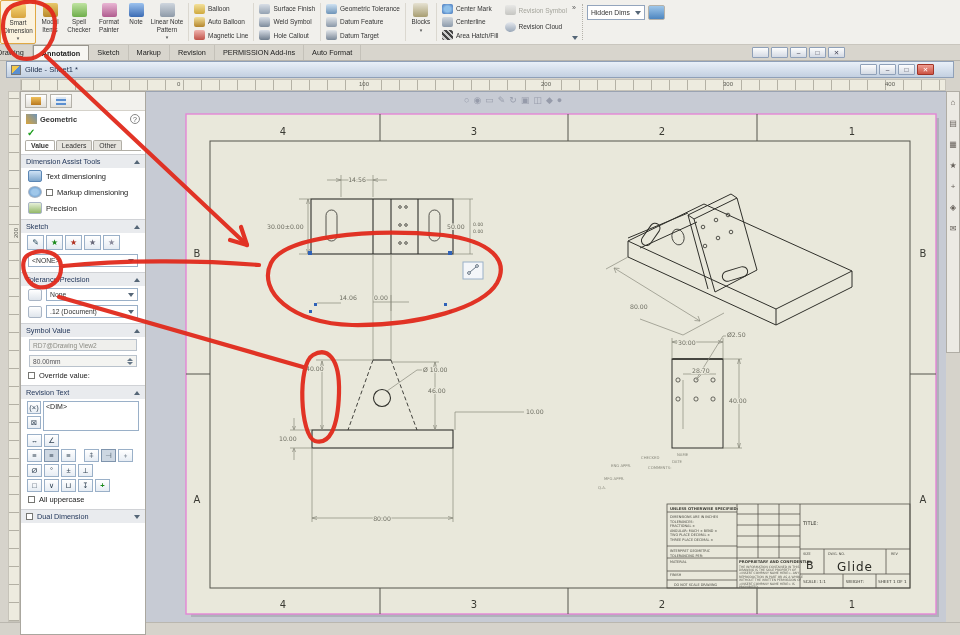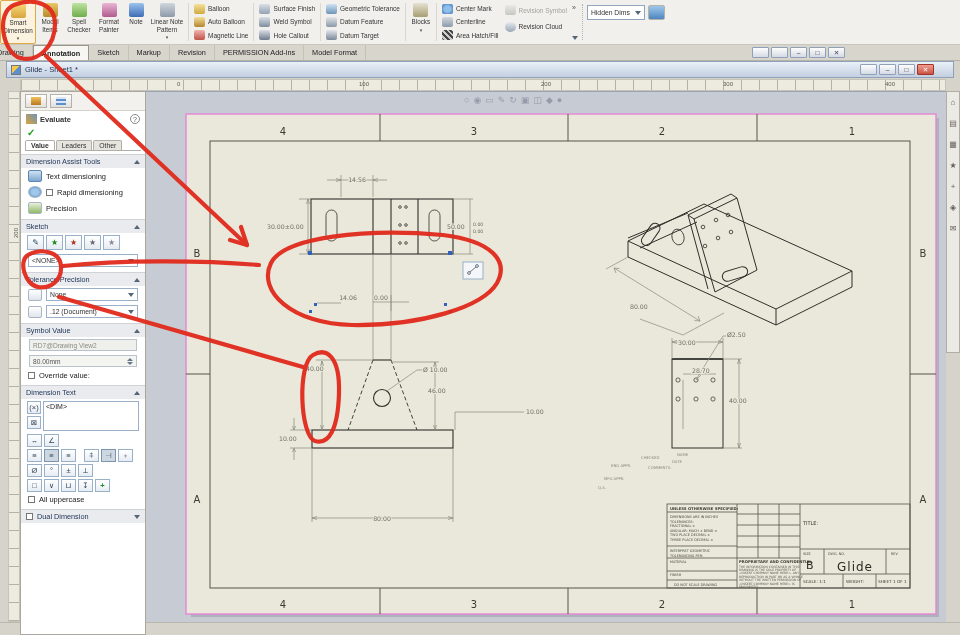--- a/index.html
+++ b/index.html
@@ -223,21 +223,21 @@
   <div class="tab">
       <span>Markup</span>
     </div>
   <div class="tab">
       <span>Revision</span>
     </div>
   <div class="tab">
       <span>PERMISSION Add-ins</span>
     </div>
   <div class="tab">
-      <span>Model Format</span>
+      <span>Auto Format</span>
     </div>
 </div>
 
 <div class="wbtns" style="left:752px;top:47px">
   <div class="wb"></div>
   <div class="wb"></div>
   <div class="wb">–</div>
   <div class="wb">□</div>
   <div class="wb">✕</div>
 </div>
@@ -268,42 +268,42 @@
   <div class="pmtabs">
     <div class="pmtab">
         <span class="mini" style="background:linear-gradient(#f0c05a,#b87820)"></span>
       </div>
     <div class="pmtab">
         <span class="mini" style="background:repeating-linear-gradient(0deg,#5b8fd0 0 2px,#dbe6f2 2px 4px)"></span>
       </div>
   </div>
   <div class="pmtitle">
     <span class="mini" style="width:11px;height:10px;background:linear-gradient(45deg,#d8a43c,#6e94b8)"></span>
-    <span>Evaluate</span>
+    <span>Geometric</span>
     <span class="helpq">?</span>
   </div>
   <div class="pmcheck">✓</div>
   <div class="vtabs">
     <div class="vtab act">Value</div>
     <div class="vtab">Leaders</div>
     <div class="vtab">Other</div>
   </div>
 
   <div class="sh">
       <span>Dimension Assist Tools</span>
       <span class="chev"></span>
     </div>
   <div class="pr">
       <span class="ib" style="background:linear-gradient(#cfe2f5,#7ea6cc);border-color:#5b86b4"></span>
       <span>Text dimensioning</span>
     </div>
   <div class="pr">
       <span class="ib" style="background:radial-gradient(#9fc7ea 40%,#4d86c0);border-radius:50%"></span>
       <span class="cb"></span>
-      <span>Rapid dimensioning</span>
+      <span>Markup dimensioning</span>
     </div>
   <div class="pr">
       <span class="ib" style="background:linear-gradient(#e6f0d8,#93b868)"></span>
       <span>Precision</span>
     </div>
 
   <div class="sh">
       <span>Sketch</span>
       <span class="chev"></span>
     </div>
@@ -351,21 +351,21 @@
         <i class="u"></i>
         <i class="d"></i>
       </span>
     </div>
   <div class="pr">
       <span class="cb"></span>
       <span>Override value:</span>
     </div>
 
   <div class="sh">
-      <span>Dimension Text</span>
+      <span>Revision Text</span>
       <span class="chev"></span>
     </div>
   <div class="dta">
     <div class="dtaL">
       <div class="gb">(×)</div>
       <div class="gb">⊠</div>
     </div>
     <div class="dtxt">&lt;DIM&gt;</div>
   </div>
   <div class="grid">

